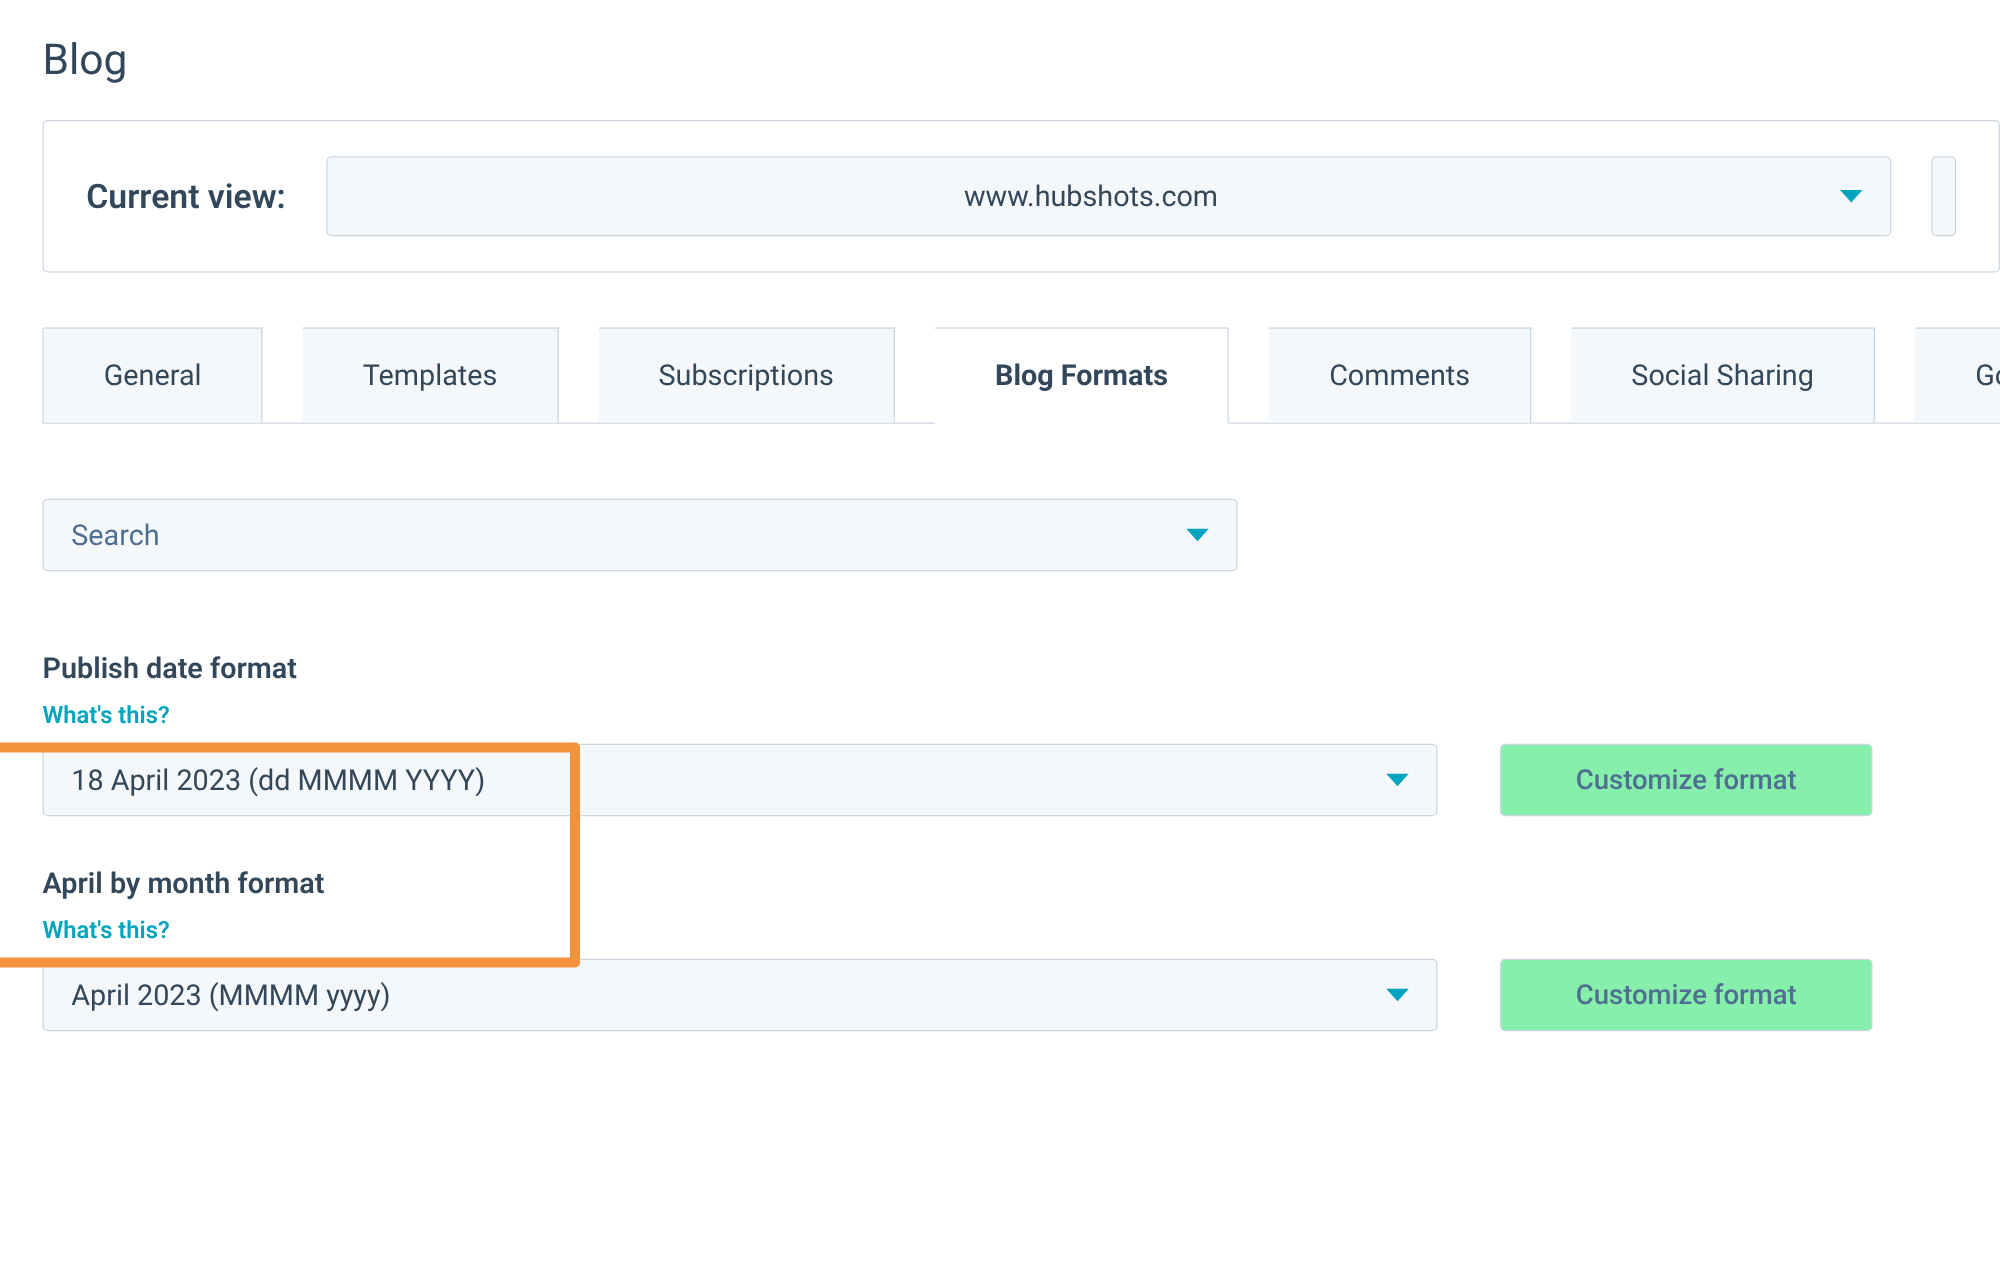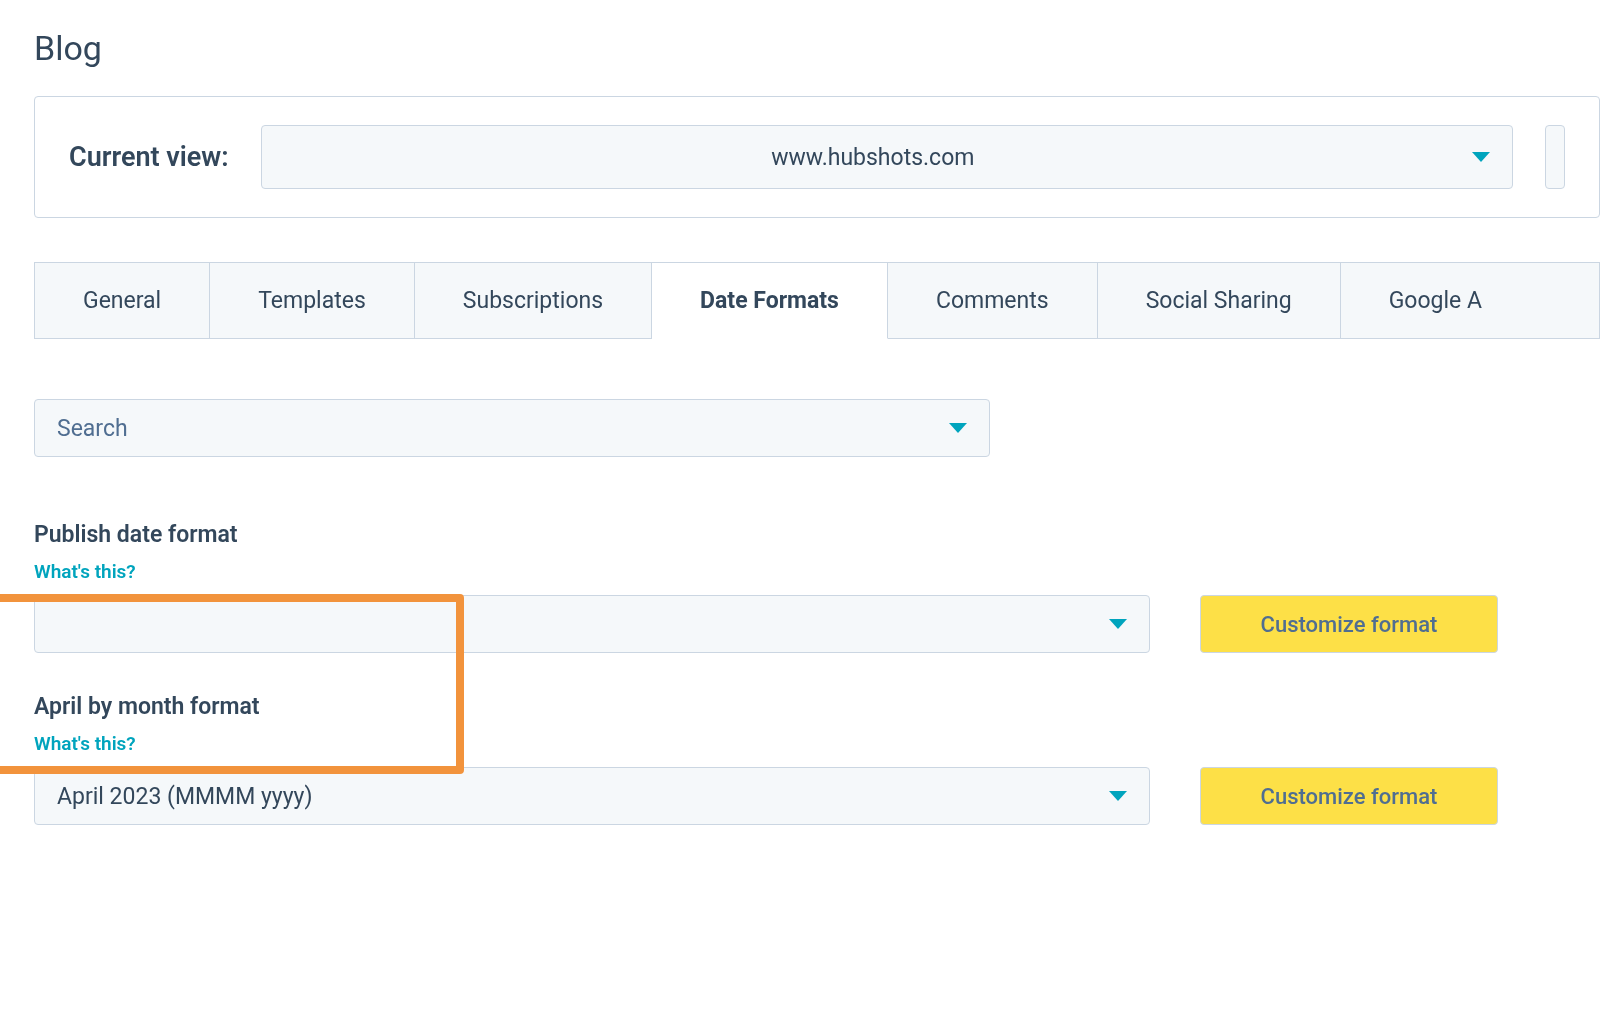--- a/index.html
+++ b/index.html
@@ -75,20 +75,21 @@
     height: 64px;
     width: 20px;
     flex-shrink: 0;
   }
   .tabs {
     display: flex;
     border-bottom: 1px solid #cbd6e2;
     border-left: 1px solid #cbd6e2;
     margin-bottom: 60px;
     width: 1566px;
+    gap: 32px;
   }
   .tab {
     border-top: 1px solid #cbd6e2;
     border-right: 1px solid #cbd6e2;
     background: #f5f8fa;
     padding: 24px 48px;
     font-size: 23px;
     color: #33475b;
     cursor: pointer;
     white-space: nowrap;
@@ -131,21 +132,21 @@
     cursor: pointer;
   }
   .row {
     display: flex;
     align-items: stretch;
     gap: 50px;
     margin-bottom: 40px;
   }
   .row .select { width: 1116px; }
   .customize-btn {
-    background: #fde047;
+    background: #86efac;
     border: 1px solid #cbd6e2;
     border-radius: 4px;
     color: #506e91;
     font-size: 22px;
     font-weight: 500;
     padding: 0 32px;
     cursor: pointer;
     width: 298px;
     display: flex;
     align-items: center;
@@ -182,38 +183,39 @@
       <span>www.hubshots.com</span>
       <span class="caret"></span>
     </div>
     <div class="side-button-placeholder"></div>
   </div>
 
   <div class="tabs">
     <div class="tab">General</div>
     <div class="tab">Templates</div>
     <div class="tab">Subscriptions</div>
-    <div class="tab active">Date Formats</div>
+    <div class="tab active">Blog Formats</div>
     <div class="tab">Comments</div>
     <div class="tab">Social Sharing</div>
     <div class="tab last">Google A</div>
   </div>
 
   <div class="language-section">
     <div class="select select-md">
       <span style="color:#506e91;">Search</span>
       <span class="caret"></span>
     </div>
   </div>
 
   <div class="publish-section">
     <div class="section-label">Publish date format</div>
     <div class="help-link">What's this?</div>
     <div class="row">
       <div class="select select-md">
+        <span>18 April 2023 (dd MMMM YYYY)</span>
         <span class="caret"></span>
       </div>
       <div class="customize-btn">Customize format</div>
     </div>
   </div>
 
   <div>
     <div class="section-label">April by month format</div>
     <div class="help-link">What's this?</div>
     <div class="row">

